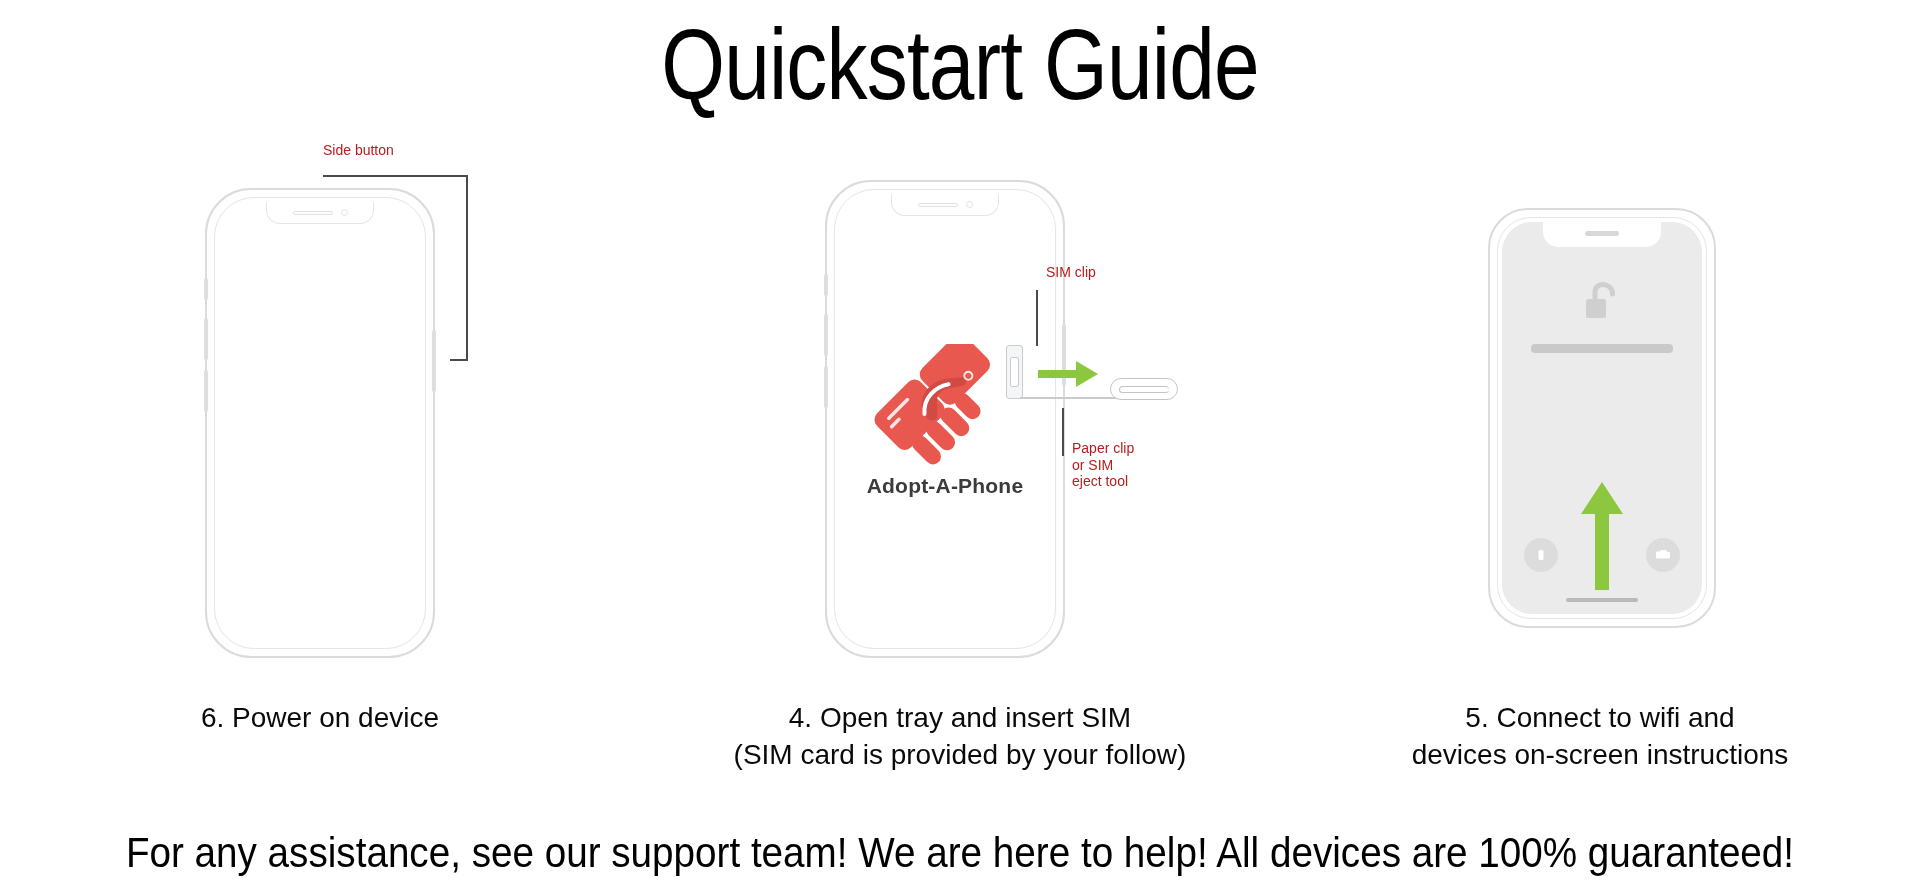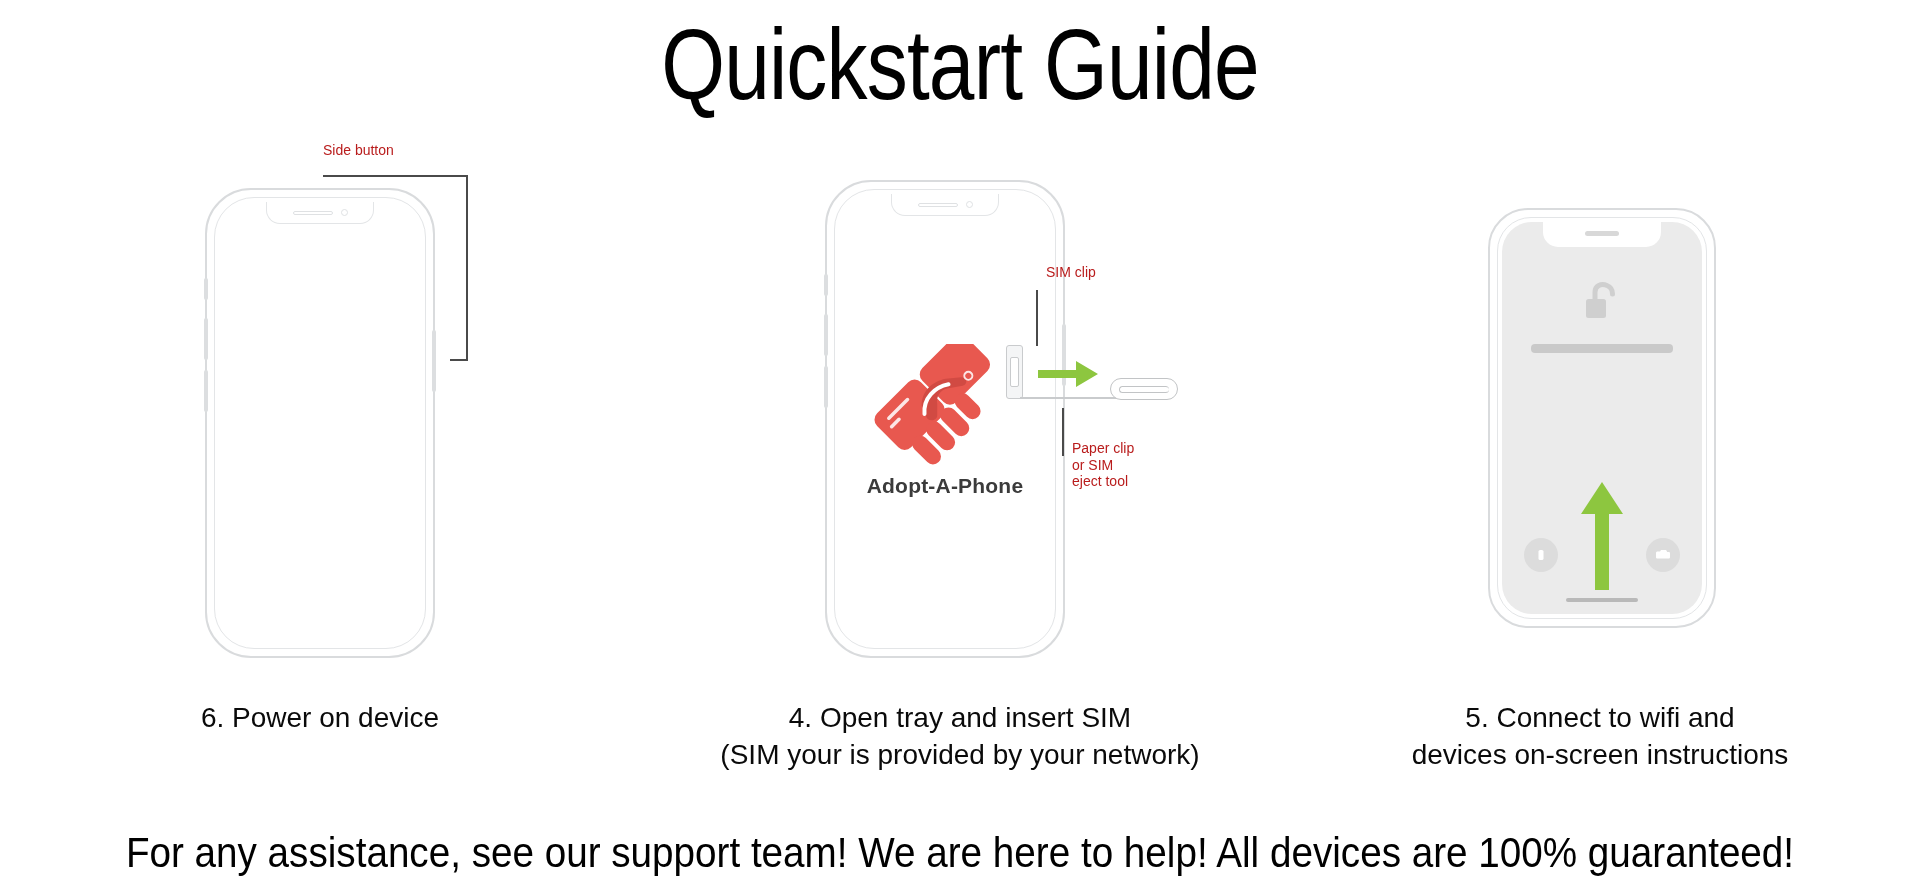--- a/index.html
+++ b/index.html
@@ -367,21 +367,21 @@
       <div class="leader v" style="left:386px; top:150px; height:56px;"></div>
 
       <div class="leader v" style="left:412px; top:268px; height:48px;"></div>
       <div class="anno" style="left:422px; top:300px;">Paper clip
 or SIM
 eject tool</div>
     </div>
 
     <div class="caption">
       <span>4. Open tray and insert SIM</span>
-      <span class="l2">(SIM your is provided by your network)</span>
+      <span class="l2">(SIM card is provided by your follow)</span>
     </div>
   </div>
 
   <div class="step">
     <div class="stage">
 
       <div class="phone" style="left:198px; top:68px; width:228px; height:420px; border-radius:40px;">
         <div class="bezel" style="border-radius:34px;">
           <div class="screen lock-screen" style="border-radius:30px;">
             <div class="lock-notch"></div>

